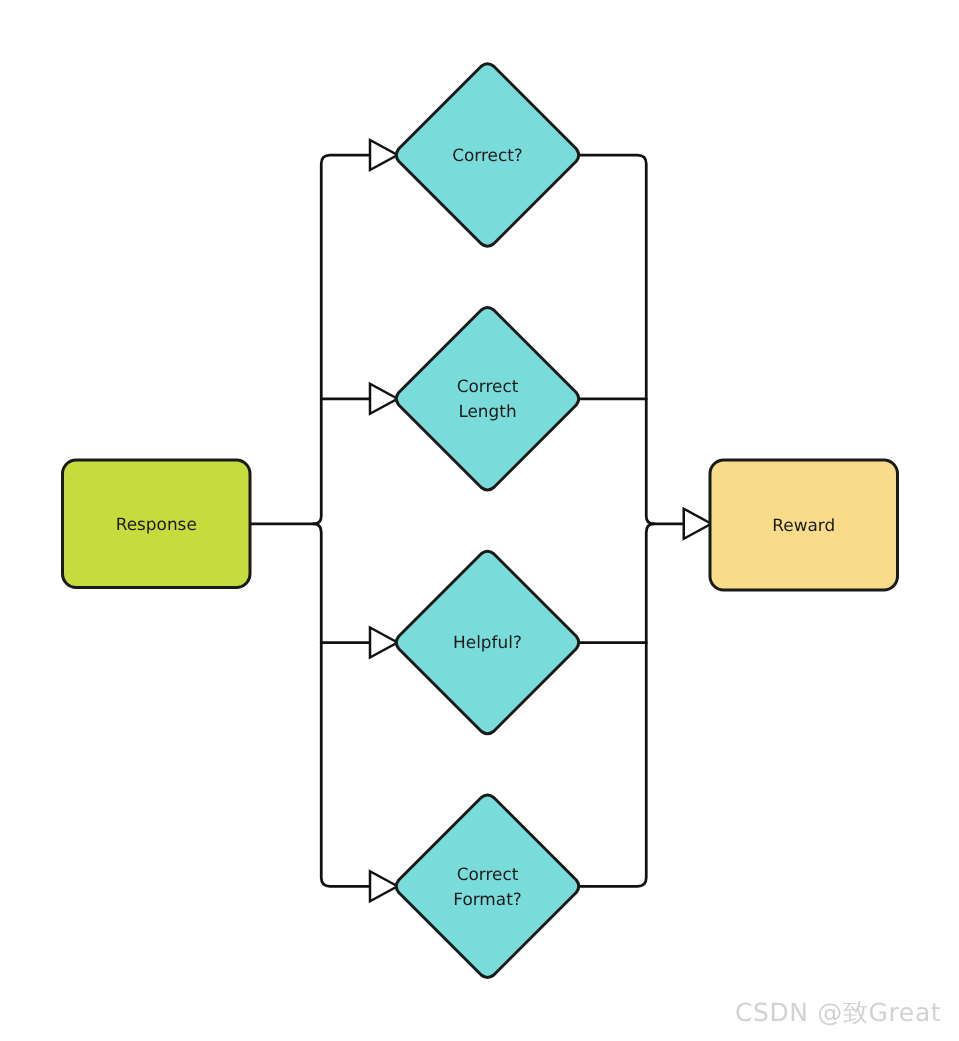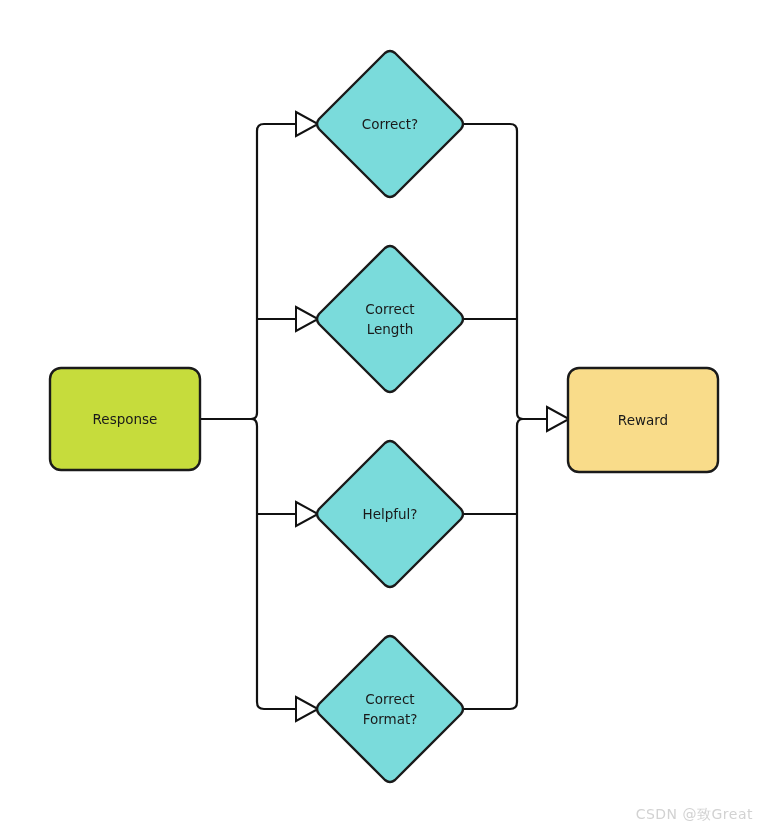--- a/index.html
+++ b/index.html
@@ -49,21 +49,21 @@
   .shape-outline {
     stroke: #1a1a1a;
     stroke-width: 2.4;
     stroke-linejoin: round;
   }
   .watermark {
     position: absolute;
     right: 14px;
     bottom: 9px;
     font-family: "DejaVu Sans", "Liberation Sans", sans-serif;
-    font-size: 14px;
+    font-size: 20px;
     color: #d2d2d2;
     letter-spacing: 0.5px;
     user-select: none;
     white-space: nowrap;
   }
 </style>
 </head>
 <body>
 
 <div id="canvas">

